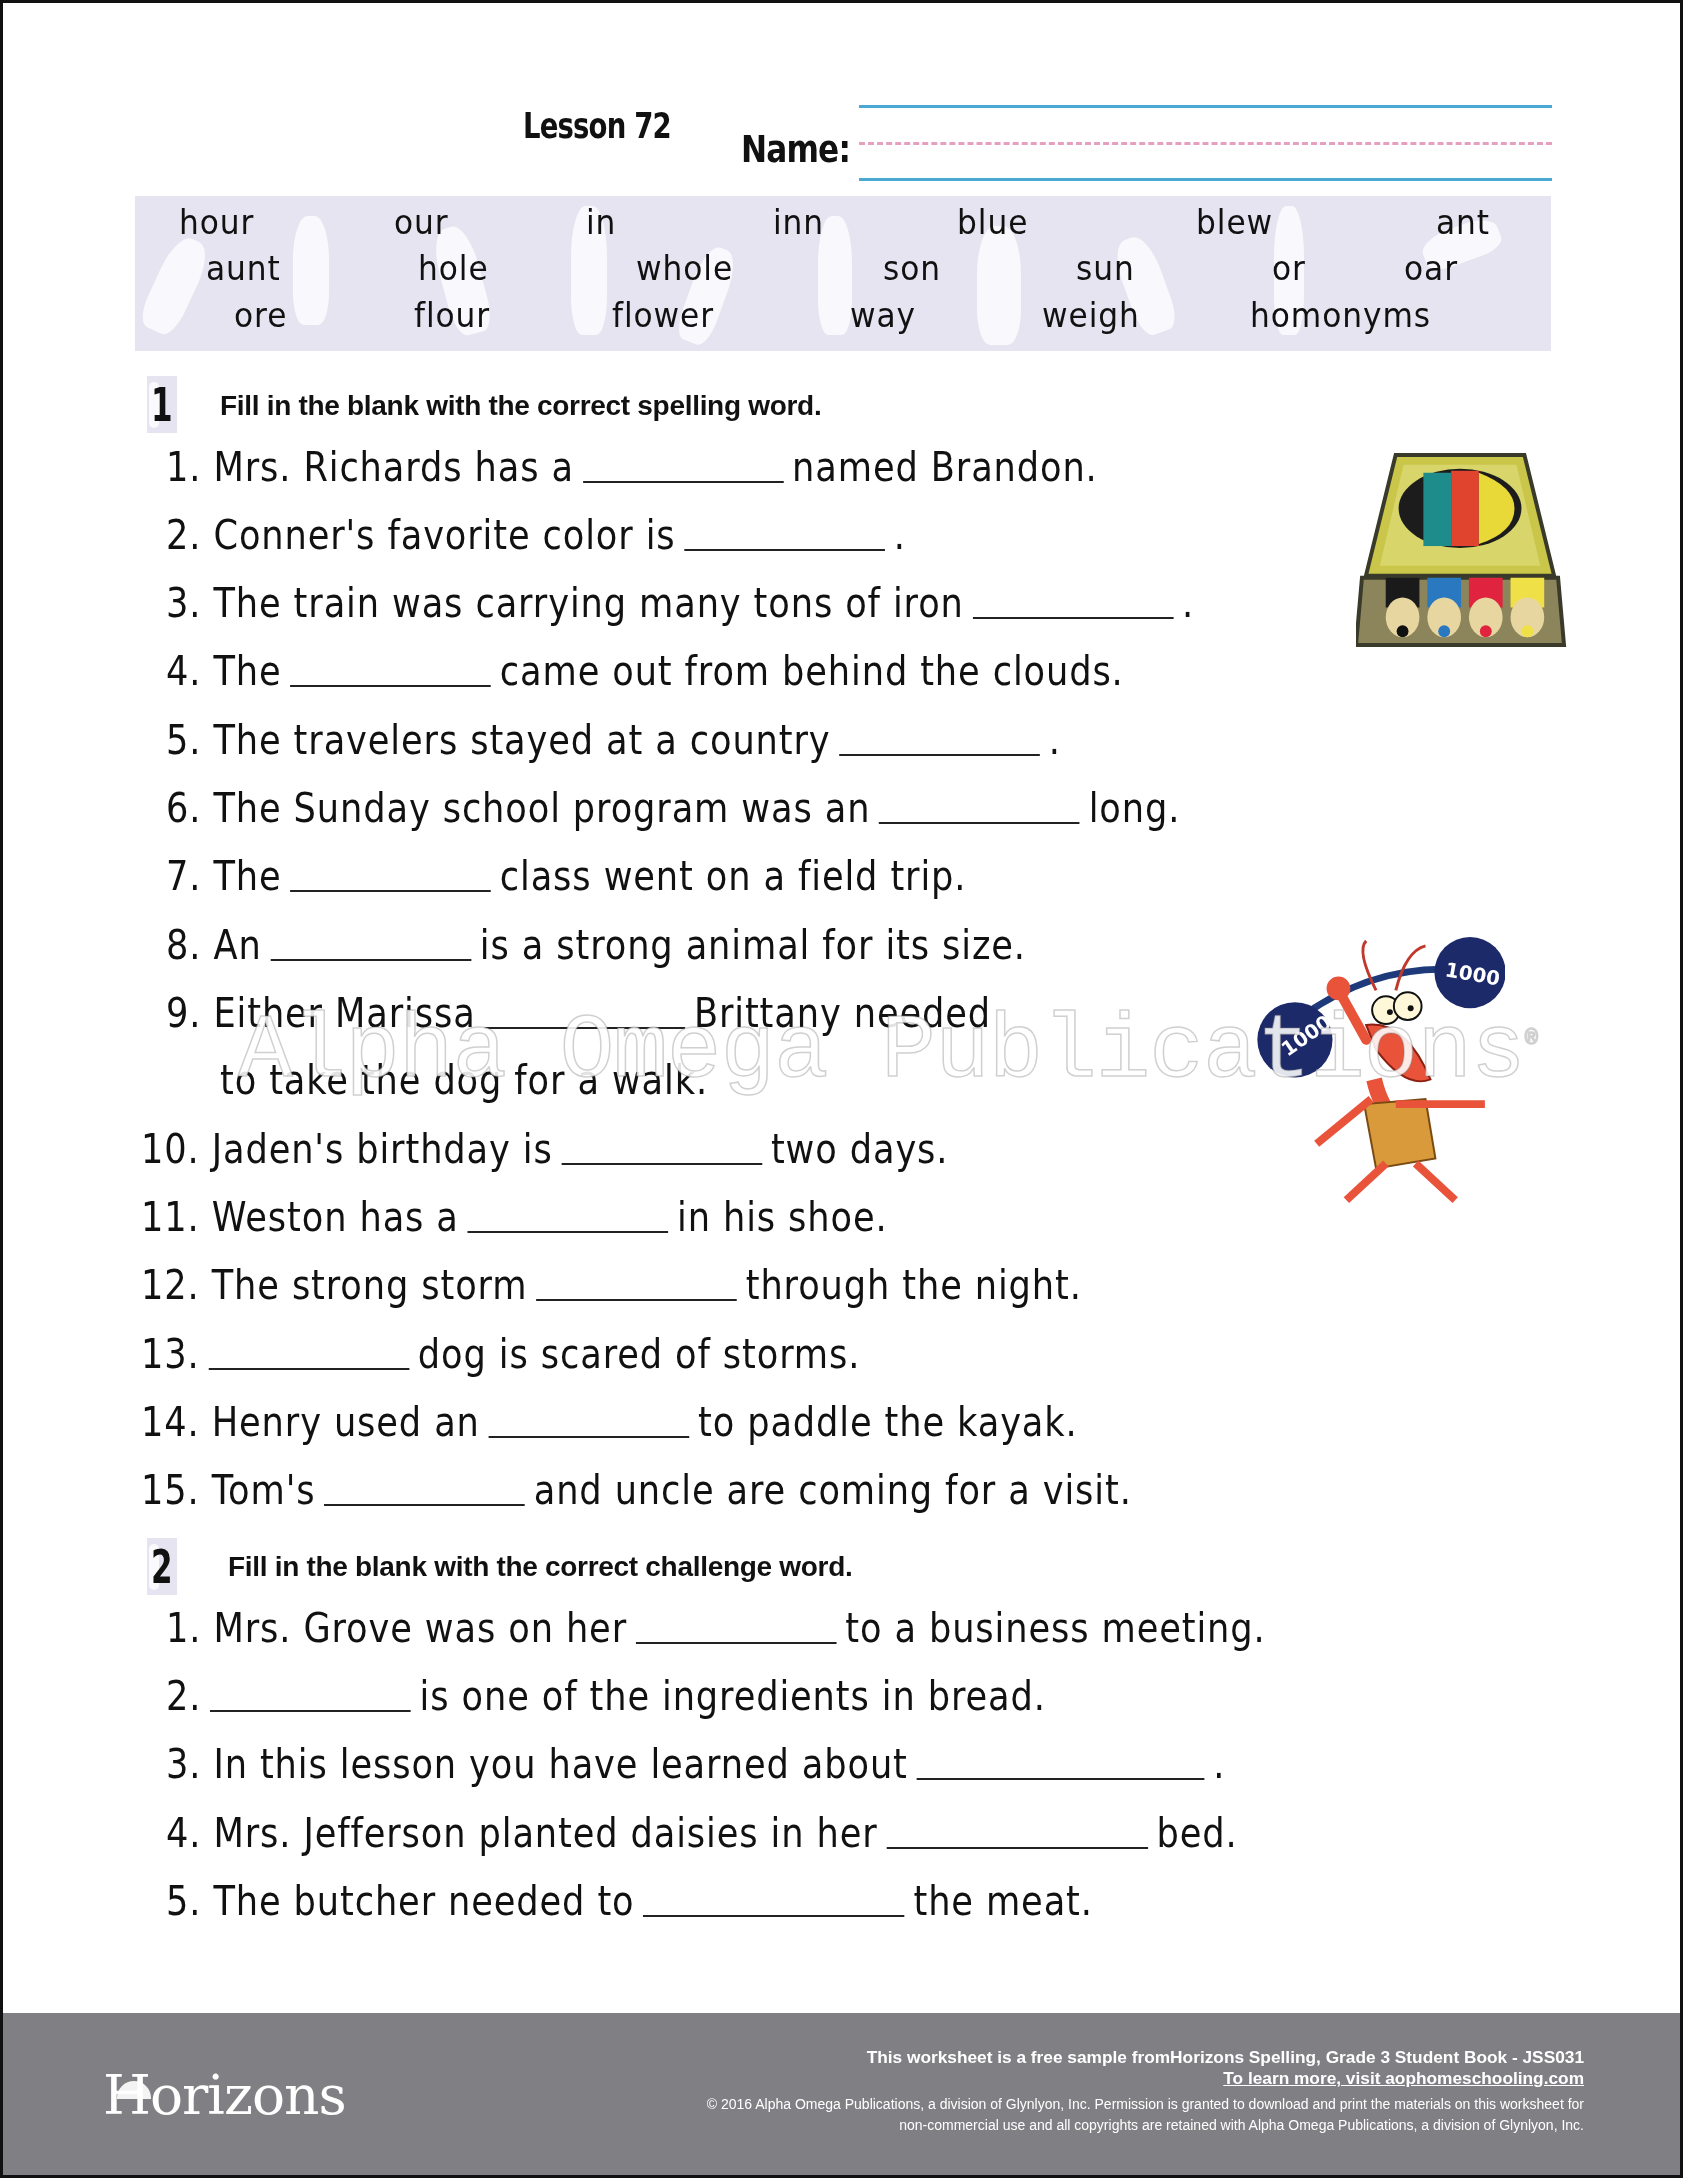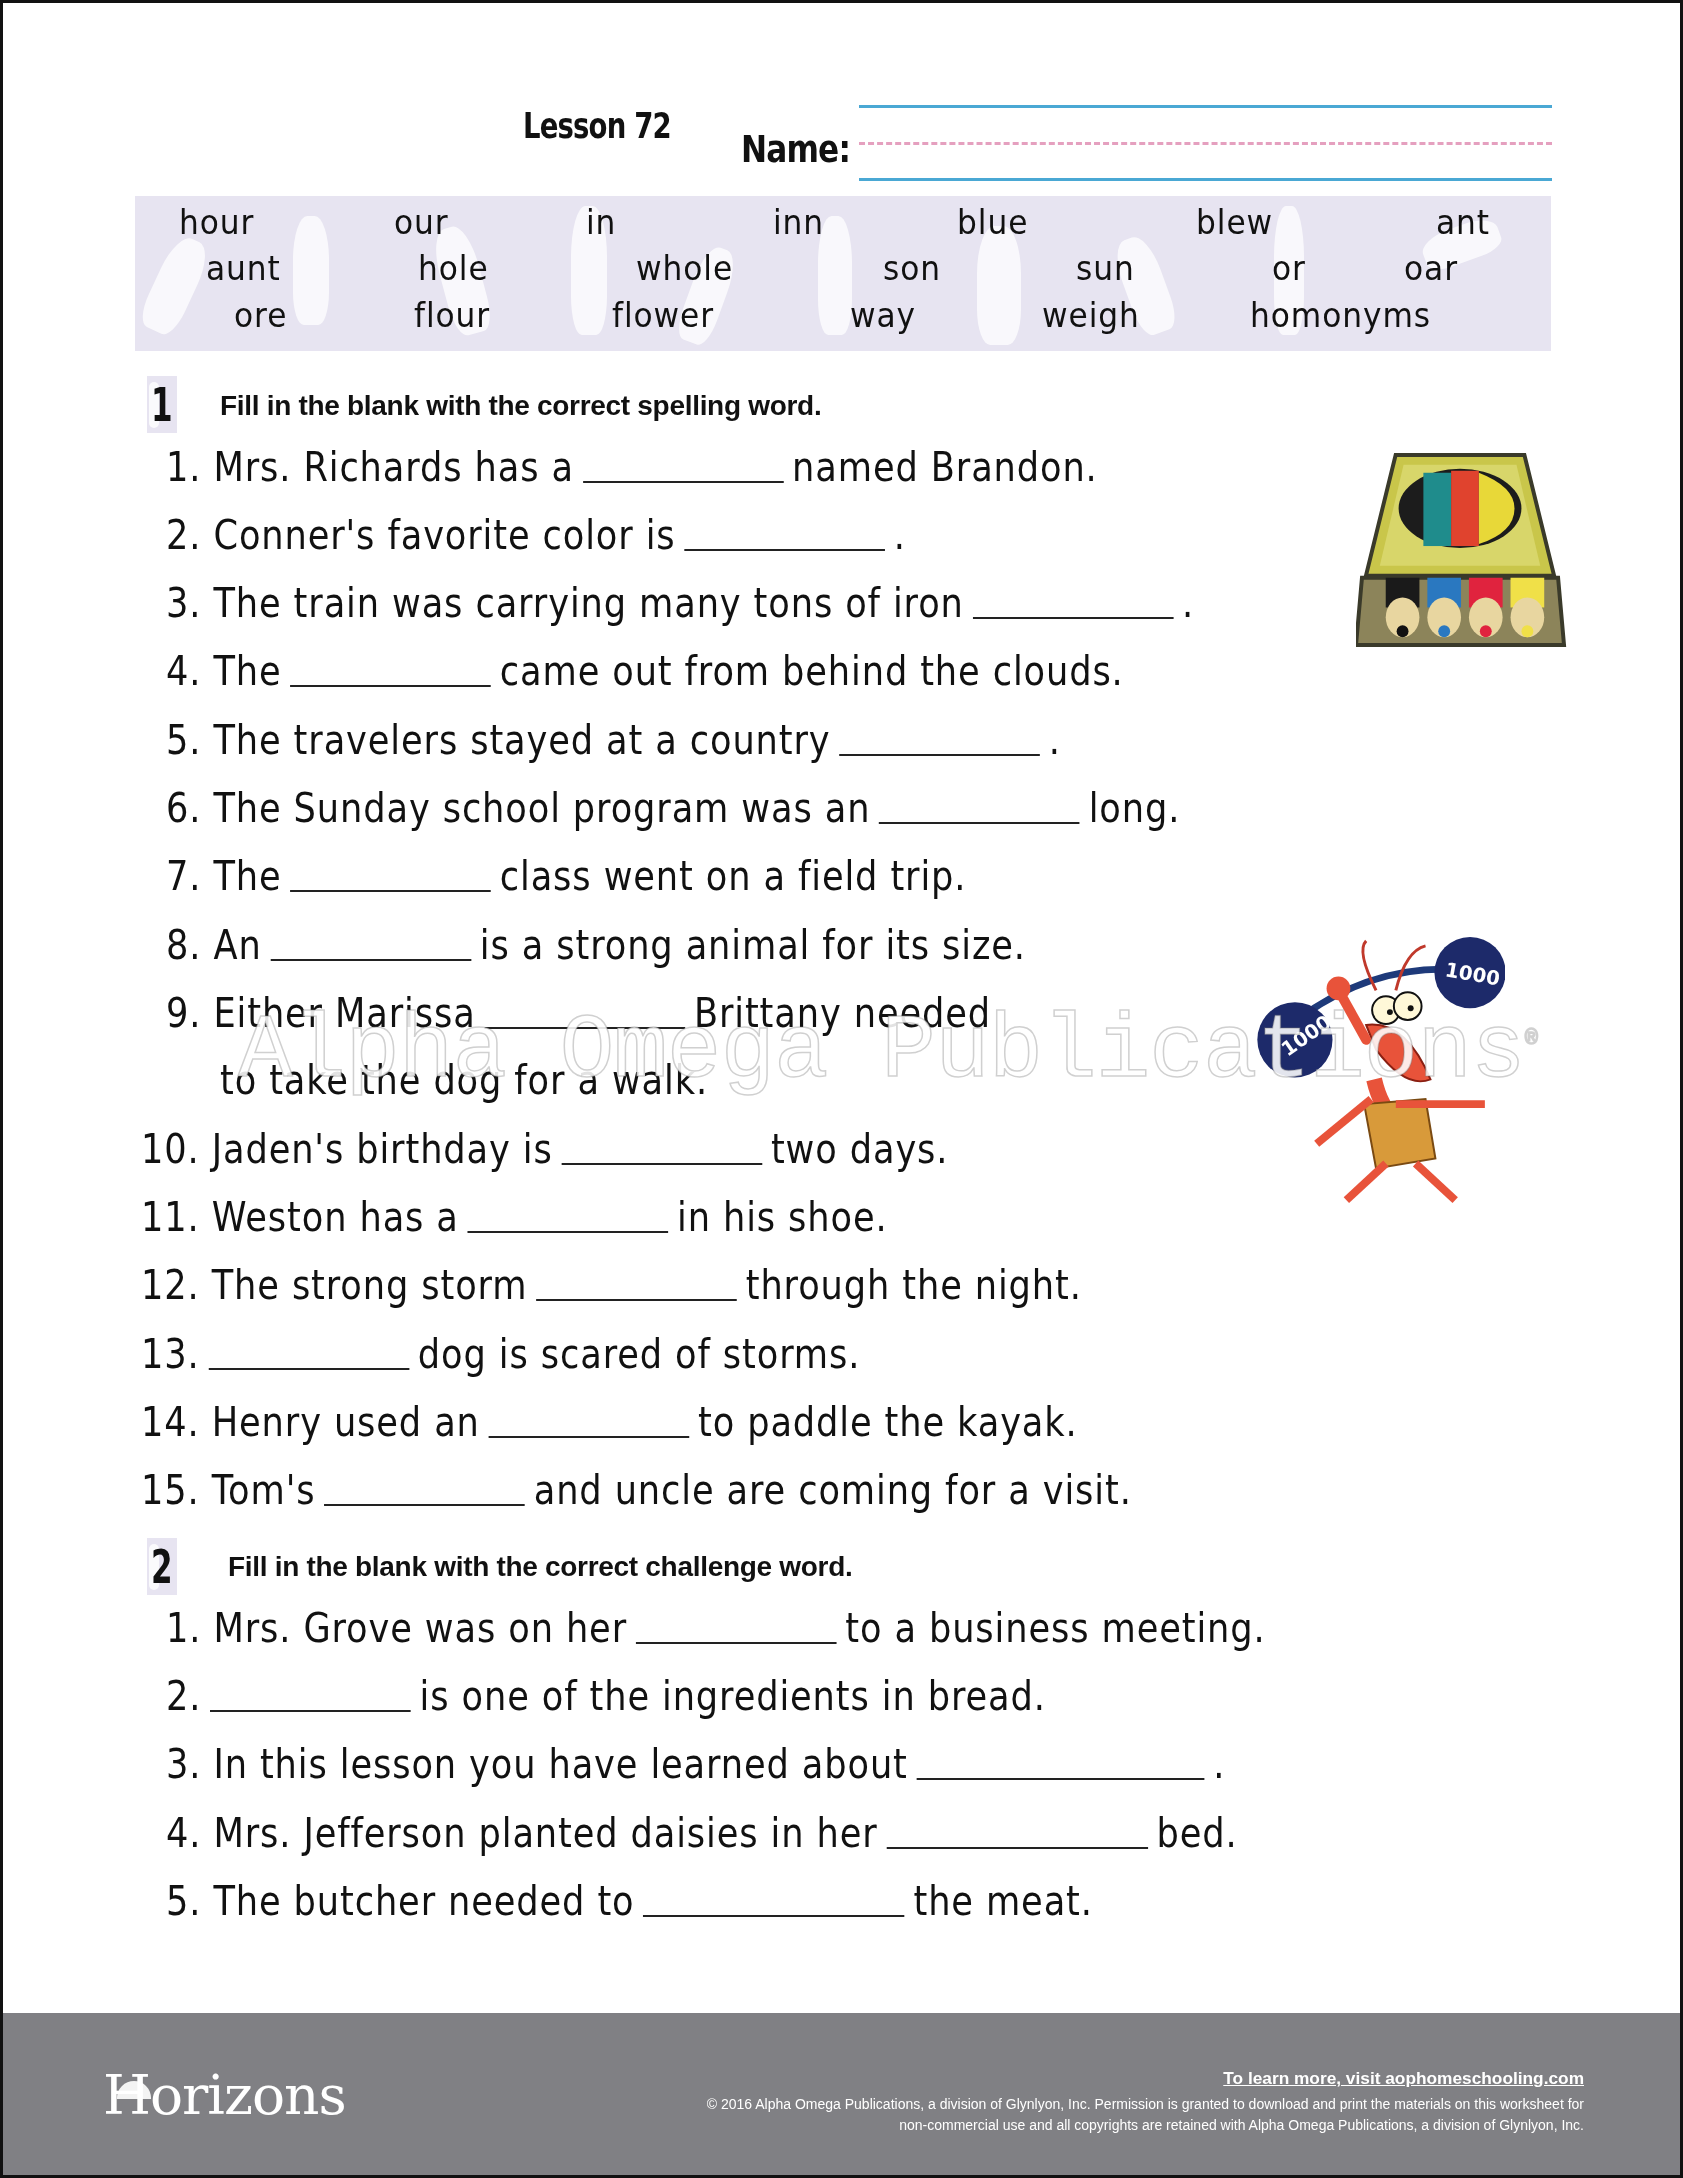--- a/index.html
+++ b/index.html
@@ -277,16 +277,17 @@
   <line x1="160" y1="235" x2="200" y2="272" stroke="#e8533a" stroke-width="8"></line>
 </svg>
 
 <div class="watermark"><span>Alpha Omega Publications</span><span class="watermark-reg">®</span></div>
 
 <div class="footer">
   <div class="footer-logo">
     <span class="sun"></span>
     <span>Horizons</span>
   </div>
+  <div class="footer-line1">This worksheet is a free sample fromHorizons Spelling, Grade 3 Student Book - JSS031</div>
   <div class="footer-line2">To learn more, visit aophomeschooling.com</div>
   <div class="footer-copy">© 2016 Alpha Omega Publications, a division of Glynlyon, Inc. Permission is granted to download and print the materials on this worksheet for non-commercial use and all copyrights are retained with Alpha Omega Publications, a division of Glynlyon, Inc.</div>
 </div>
 
 
 </body></html>

